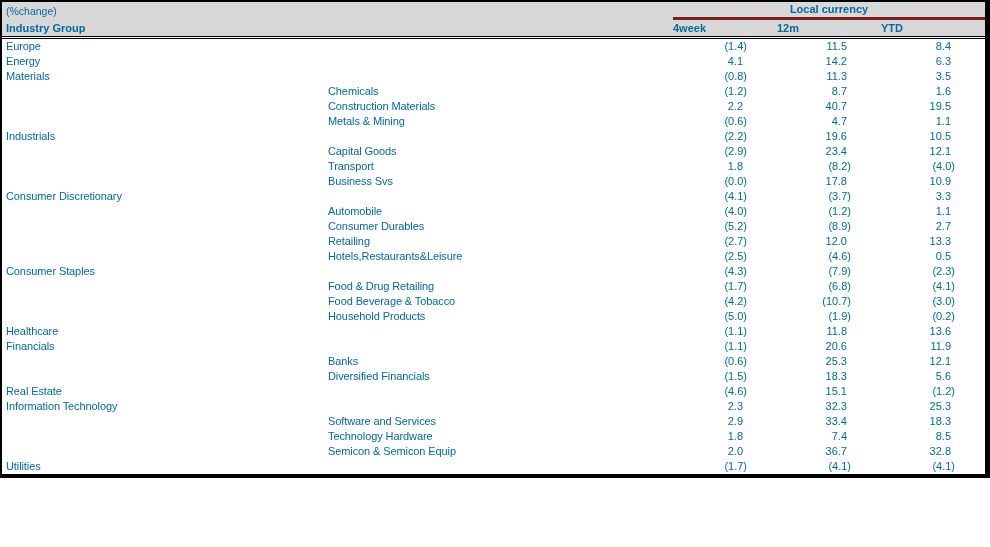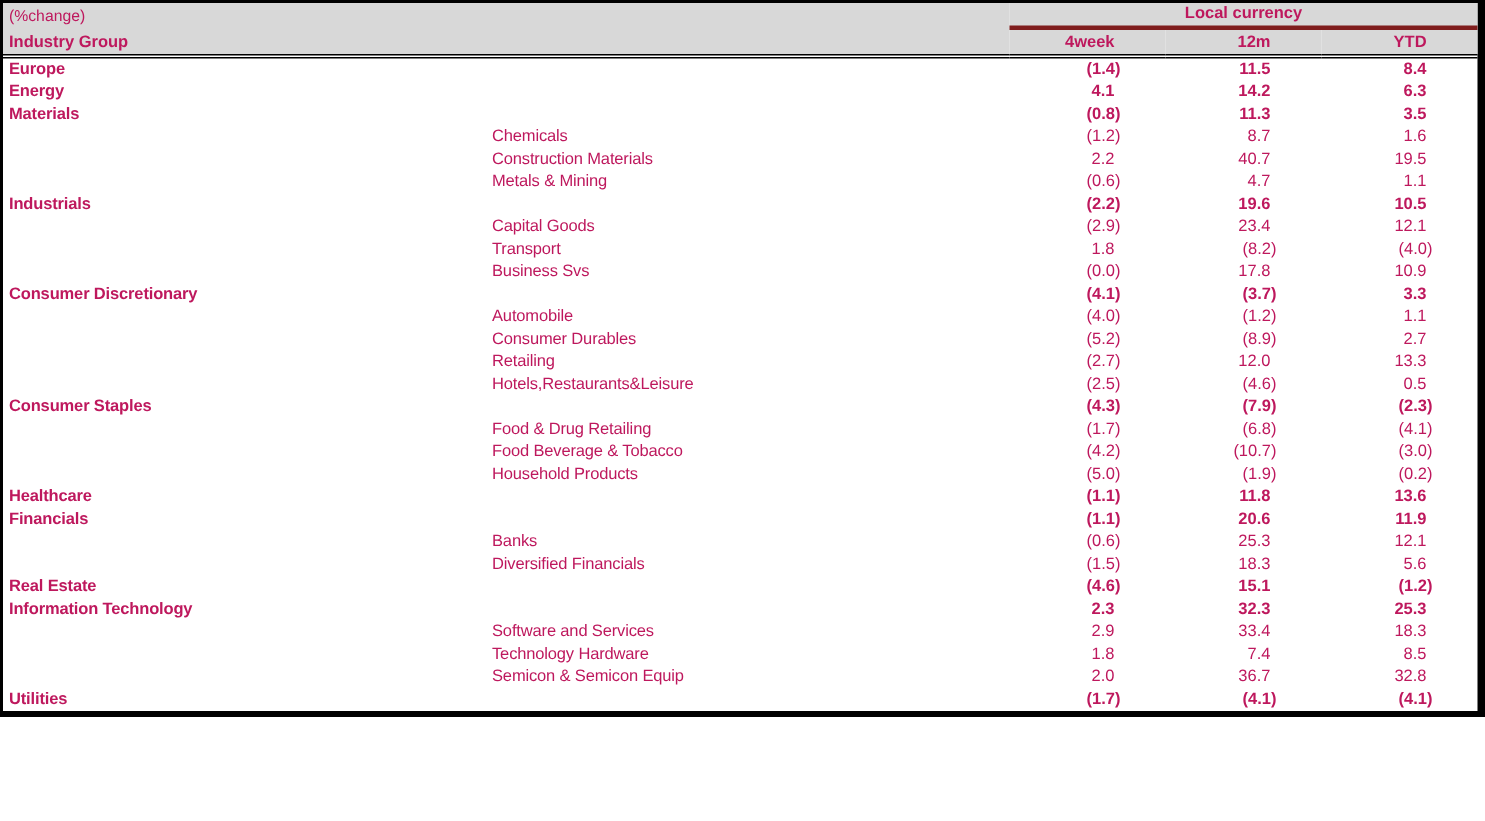--- a/index.html
+++ b/index.html
@@ -18,21 +18,21 @@
     width: 990px;
     height: 386px;
     table-layout: fixed;
     border-collapse: separate;
     border-spacing: 0;
     border-top: 2px solid #000;
     border-left: 2px solid #000;
     border-right: 5px solid #000;
     border-bottom: 4px solid #000;
     font-family: "Liberation Sans", sans-serif;
-    color: #be185d;
+    color: #0369a1;
   }
   th, td {
     padding: 0;
     margin: 0;
     font-size: 11px;
     line-height: 15px;
     white-space: nowrap;
     overflow: visible;
     font-weight: normal;
     vertical-align: middle;
@@ -49,37 +49,37 @@
     text-align: center;
     font-weight: bold;
     border-bottom: 3px solid #7f1d1d;
   }
   th.industry-hdr {
     text-align: left;
     padding-left: 4px;
     font-weight: bold;
   }
   th.num-hdr {
-    text-align: right;
+    text-align: left;
     padding-right: 34px;
     font-weight: bold;
   }
   tbody tr:first-child td { border-top: 3px double #000; }
   td.label {
     text-align: left;
     padding-left: 4px;
     letter-spacing: -0.1px;
   }
   td.label.indent { padding-left: 326px; }
   td.num {
     text-align: right;
     padding-right: 34px;
   }
   td.num.paren { padding-right: 30px; }
-  tr.bold td { font-weight: bold; }
+  tr.bold td { font-weight: normal; }
 </style>
 </head>
 <body>
 
 <div class="page">
   <table class="perf">
     <colgroup>
       <col style="width:671px">
       <col style="width:104px">
       <col style="width:104px">

